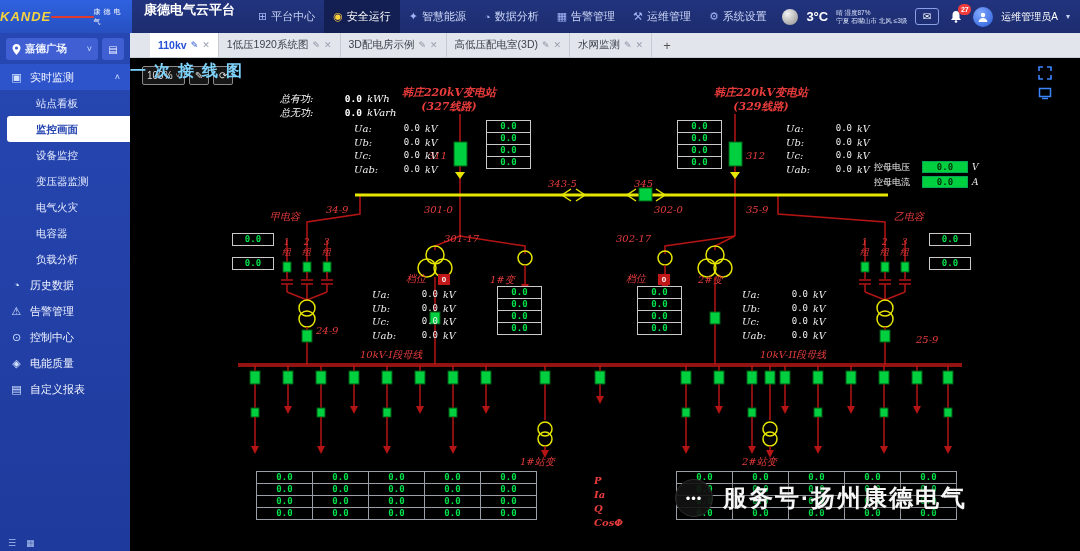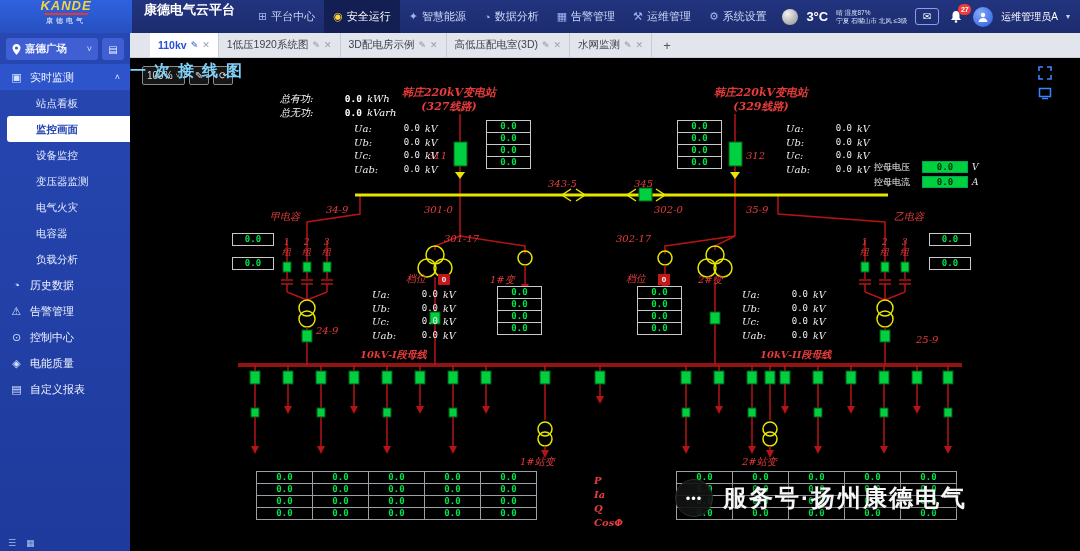--- a/index.html
+++ b/index.html
@@ -2,21 +2,21 @@
 <html><head>
 <meta charset="utf-8">
 <style>
   *{margin:0;padding:0;box-sizing:border-box}
   html,body{width:1080px;height:551px;overflow:hidden;background:#0d1530;
     font-family:"Liberation Sans","DejaVu Sans",sans-serif}
   
   .header{position:absolute;left:0;top:0;width:1080px;height:33px;
     background:linear-gradient(180deg,#22347f,#1c2c6e);display:flex;align-items:center;color:#fff}
   .logo{width:132px;height:33px;background:linear-gradient(180deg,#2f62e0,#2750c0);
-    display:flex;flex-direction:column;align-items:center;}
+    display:flex;flex-direction:row;align-items:center;justify-content:center}
   .logo-main{font-size:13px;font-weight:bold;font-style:italic;color:#f5d33f;letter-spacing:1px;line-height:12px}
   .logo-sub{font-size:7px;letter-spacing:3px;color:#fff}
   .logo-swoosh{width:44px;height:2px;background:#e23b2e;border-radius:2px;margin:1px 0}
   .app-title{font-size:13px;font-weight:bold;margin:0 14px 14px 12px;white-space:nowrap}
   .nav{display:flex;height:33px}
   .nav-item{display:flex;align-items:center;gap:4px;padding:0 9px;font-size:11px;color:#cdd7f6;cursor:pointer;white-space:nowrap}
   .nav-item.active{background:#131f52;color:#fff}
   .nav-ico{font-size:11px;color:#9fb4f2}
   .nav-item.active .nav-ico{color:#ffd23c}
   .hright{margin-left:auto;display:flex;align-items:center;gap:8px;padding-right:10px}
@@ -64,21 +64,21 @@
   .ov{position:absolute;z-index:2}
   .cv-title{left:0;right:0;top:3px;font-size:16px;font-weight:bold;color:#7dd3fc;letter-spacing:8px}
   .cv-toolbar{left:12px;top:8px;display:flex;gap:4px}
   .zbtn{height:19px;min-width:20px;border:1px solid #8a8a8a;border-radius:2px;background:#161616;color:#ddd;
     display:flex;align-items:center;justify-content:center;font-size:10px;padding:0 4px;cursor:pointer}
   .zcar{font-size:8px;margin-left:3px;color:#aaa}
   .cv-fs{right:28px;top:8px;cursor:pointer}
   .cv-fit{right:28px;top:28px;cursor:pointer}
   .rl{position:absolute;z-index:2;color:#e83c3c;font-size:10px;white-space:nowrap;
     font-family:"DejaVu Serif","Liberation Serif",serif;font-style:italic}
-  .busname{font-weight:bold}
+  .busname{font-weight:normal}
   .st{position:absolute;z-index:2;width:122px;text-align:center;color:#e83c3c;font-weight:bold;font-size:11px;line-height:14px;
     font-family:"DejaVu Serif","Liberation Serif",serif;font-style:italic}
   .cv-totals{left:150px;top:34px}
   .trow{display:flex;font-size:10px;line-height:14px;color:#fff}
   .trow .tl{width:52px;font-style:italic;font-family:"DejaVu Serif",serif}
   .trow .tv{width:30px;text-align:right;font-weight:bold;font-family:"DejaVu Sans Mono",monospace;font-size:9.5px}
   .trow .tu{margin-left:5px;font-style:italic;font-family:"DejaVu Serif",serif}
   .vrow{display:flex;height:13.5px;line-height:13.5px;color:#eee}
   .vrow .vl{width:30px;font-size:10px;font-style:italic;font-family:"DejaVu Serif",serif}
   .vrow .vv{width:36px;text-align:right;font-size:9px;font-family:"DejaVu Sans Mono",monospace}

